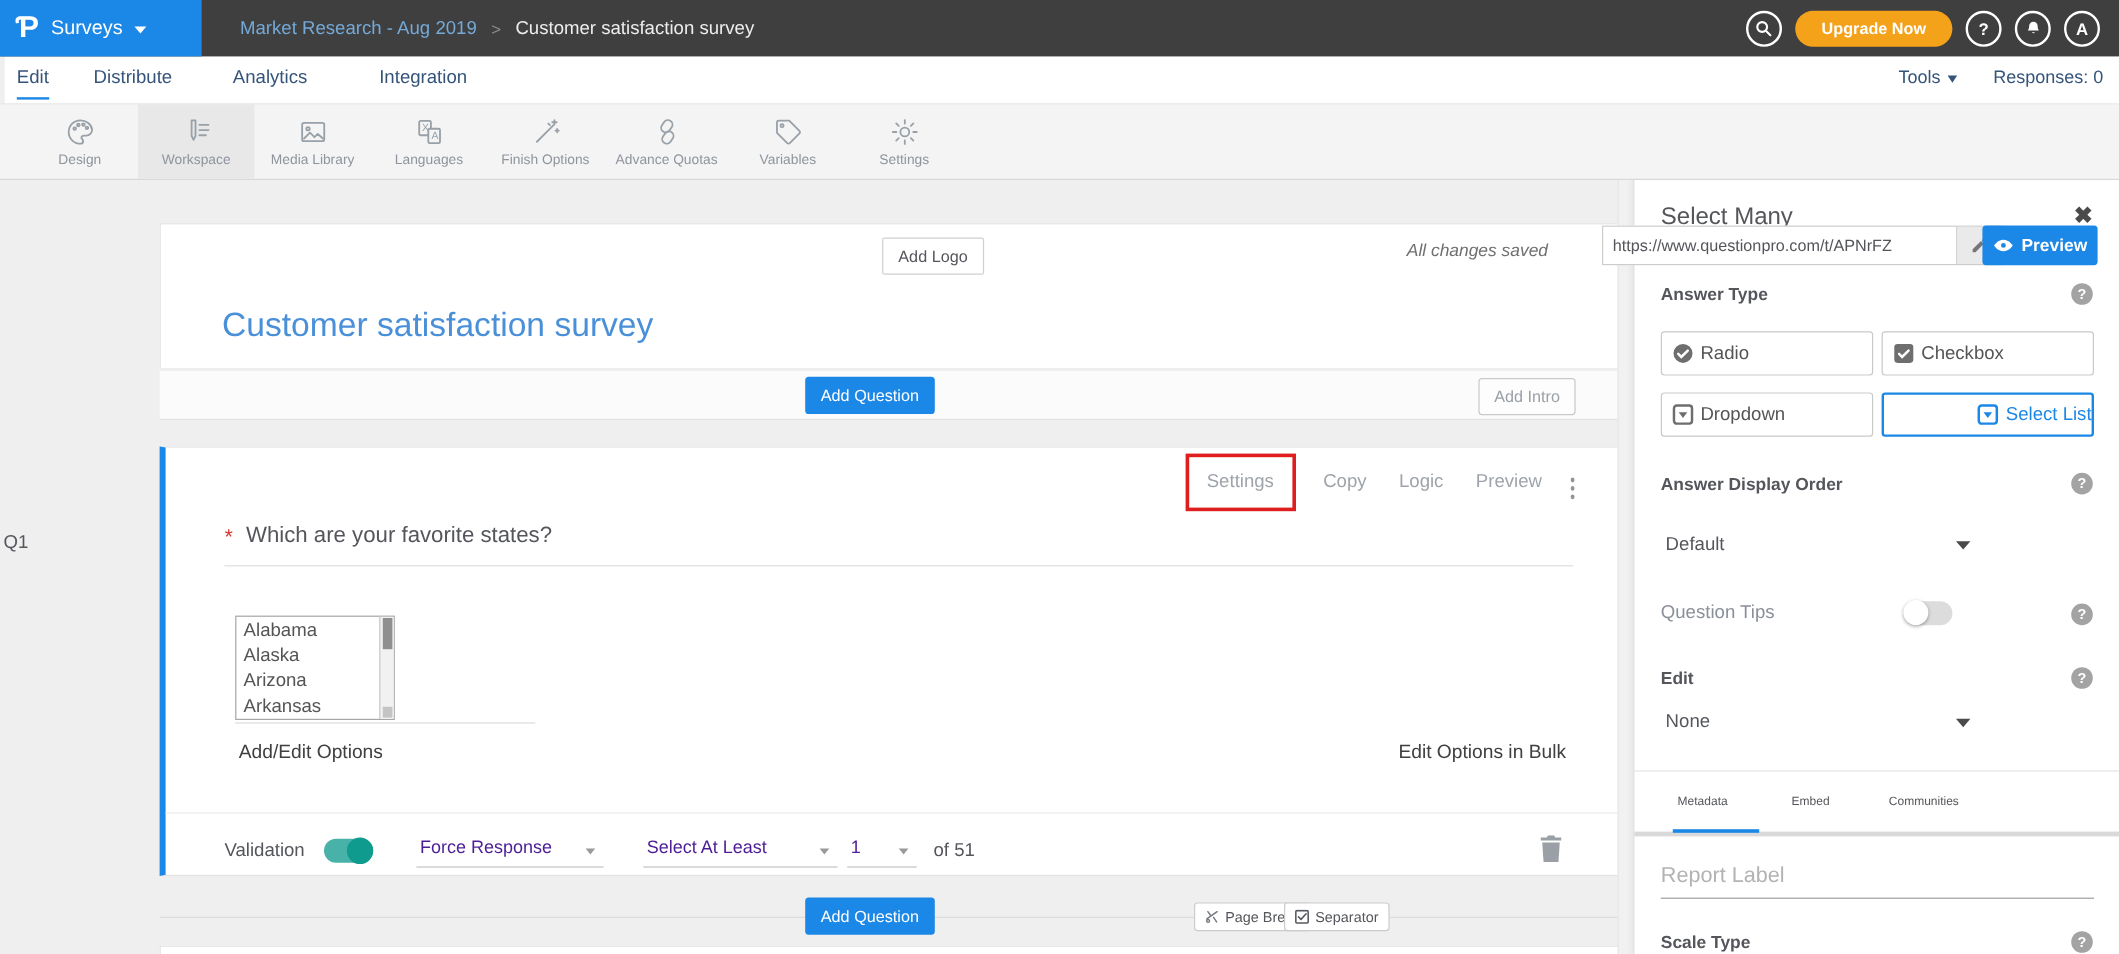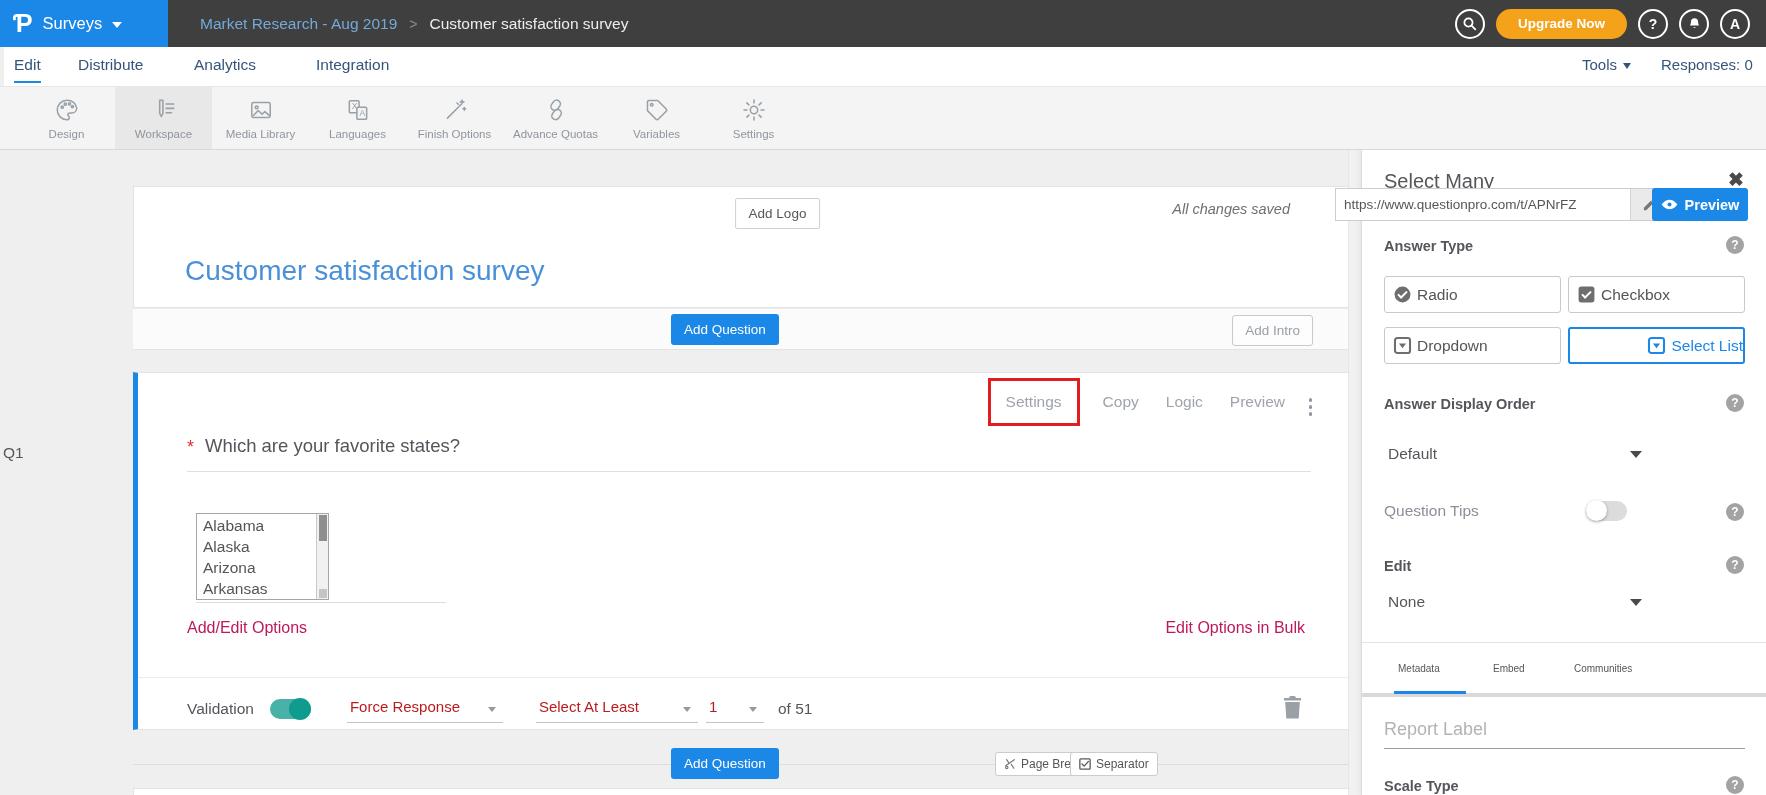--- a/index.html
+++ b/index.html
@@ -80,32 +80,32 @@
   .qtext { font-size:18.5px; color:#54565B; }
   .qtext-line { position:absolute; left:49px; top:98px; width:1124px; border-top:1px solid #DFDFDF; }
   .listbox { position:absolute; left:58px; top:140px; width:133px; height:87px; border:1px solid #A6A6A6; background:#fff; display:flex; cursor:pointer; }
   .lb-items { flex:1; overflow:hidden; padding-top:1px; }
   .lb-item { font-size:15.5px; color:#555; padding:0 0 0 6px; line-height:21px; }
   .lb-scroll { width:12px; background:#F1F1F1; border-left:1px solid #C9C9C9; position:relative; }
   .lb-thumb { position:absolute; top:1px; left:1.5px; width:8px; height:26px; background:#8F8F8F; }
   .lb-thumb2 { position:absolute; bottom:1px; left:1.5px; width:8px; height:9px; background:#C4C4C4; }
   .listbox-line { position:absolute; left:58px; top:229px; width:250px; border-top:1px solid #DCDCDC; }
   .opt-links { position:absolute; left:49px; right:46px; top:246px; display:flex; justify-content:space-between; font-size:16px; }
-  .blue-link { color:#be185d; cursor:pointer; }
+  .blue-link { color:#404040; cursor:pointer;margin-left:12px; }
   .val-divider { position:absolute; left:0; right:0; top:304px; border-top:1px solid #ECECEC; }
   .val-row { position:absolute; left:49px; right:46px; top:316px; height:40px; display:flex; align-items:center; }
   .val-label { font-size:15.5px; color:#54565B; }
   .toggle { width:41px; height:20px; border-radius:10px; position:relative; cursor:pointer; flex-shrink:0; }
   .toggle-on { background:#49B2A8; }
   .toggle-on .knob { position:absolute; right:0px; top:-1px; width:22px; height:22px; border-radius:50%; background:#0F9B8E; }
   .toggle-off { background:#DCDCDC; }
   .toggle-off .knob { position:absolute; left:0px; top:-1px; width:21px; height:21px; border-radius:50%; background:#fff; box-shadow:0 1px 3px rgba(0,0,0,.35); }
   .val-toggle { margin-left:16px; }
   .vdrop { display:flex; align-items:flex-end; gap:8px; border-bottom:1px solid #C4C4C4; padding:2px 7px 7px 3px;
-    color:#b91c1c; font-size:15px; cursor:pointer; }
+    color:#4c1d95; font-size:15px; cursor:pointer; }
   .vdrop .caret-sm { width:0; height:0; border-left:4.5px solid transparent; border-right:4.5px solid transparent; border-top:5px solid #9A9A9A; margin-bottom:3px; }
   .vd-force { margin-left:36px; width:156px; justify-content:space-between; }
   .vd-rule { margin-left:33px; width:162px; justify-content:space-between; }
   .vd-count { margin-left:8px; width:58px; justify-content:space-between; }
   .of-label { margin-left:14px; font-size:15.5px; color:#54565B; }
   .trash-btn { margin-left:auto; cursor:pointer; width:22px; height:26px; }
 
   
   .bottom-line { position:absolute; left:133px; top:764px; width:1219px; border-top:1px solid #DDDDDD; }
   .add-question-bottom { position:absolute; left:671px; top:748px; z-index:2; }

